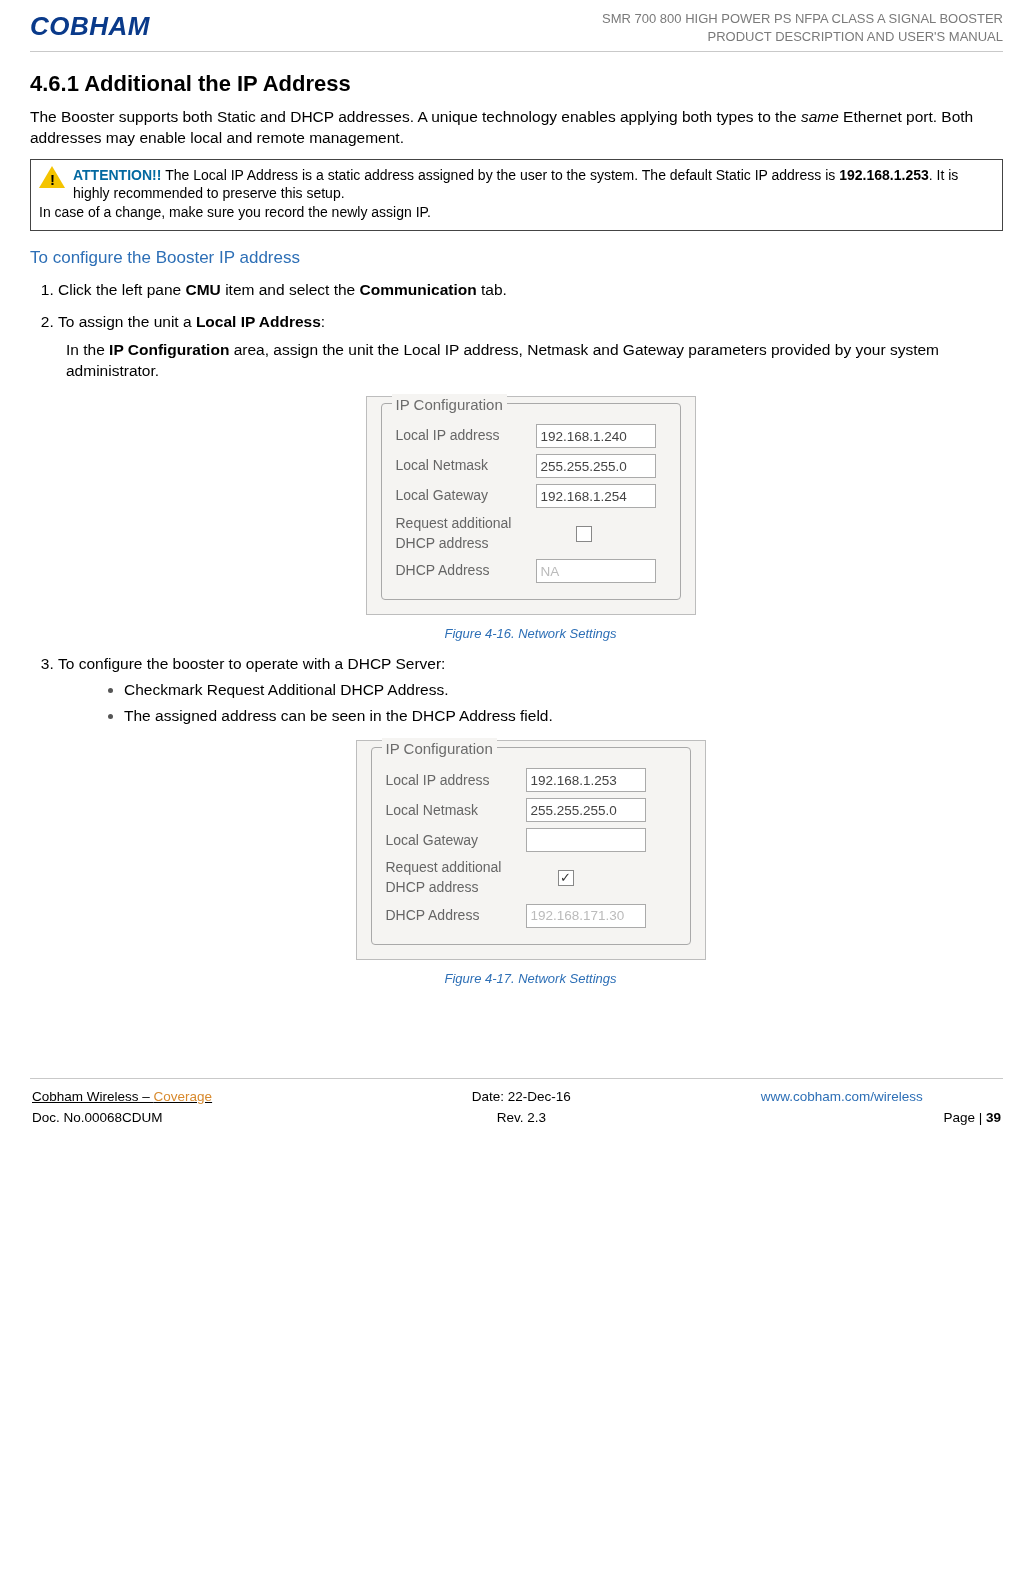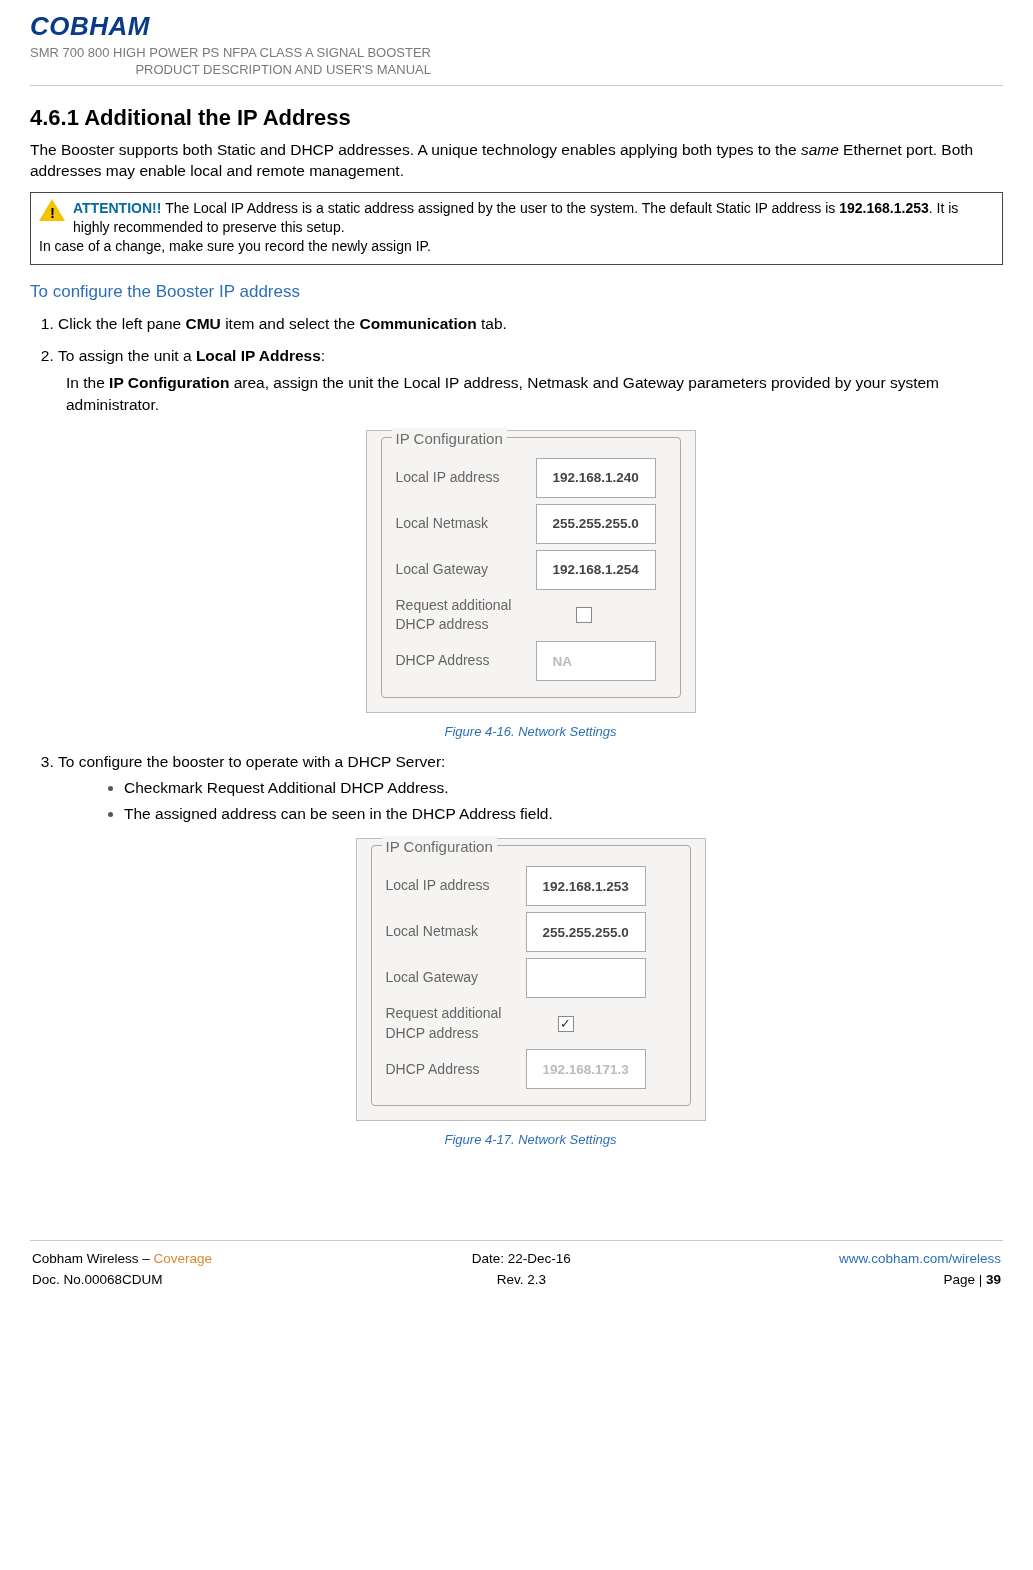--- a/index.html
+++ b/index.html
@@ -6,21 +6,21 @@
   body {
     font-family: Arial, Helvetica, sans-serif;
     background: #fff;
     color: #000;
     width: 1033px;
     margin: 0 auto;
     padding: 10px 30px 20px 30px;
     font-size: 15px;
     line-height: 1.3;
   }
-  .top-row { display: flex; justify-content: space-between; align-items: flex-start; margin-bottom: 6px; flex-direction: column; }
+  .top-row { display: flex; justify-content: space-between; align-items: flex-start; margin-bottom: 6px; }
   .logo { color: #0a3a8a; font-weight: 900; letter-spacing: 0.5px; font-size: 26px; font-style: italic; }
   .hdr-right { text-align: right; color: #7a7a7a; font-size: 13px; line-height: 1.35; }
   .hr1 { border: none; border-top: 1px solid #c9c9c9; margin: 4px 0 18px 0; }
   h2 { font-size: 22px; font-weight: 700; margin-bottom: 8px; }
   .para { font-size: 15.5px; line-height: 1.35; margin-bottom: 8px; }
   .ital { font-style: italic; }
   .attention-box {
     border: 1px solid #444;
     padding: 6px 8px 8px 8px;
     margin: 10px 0 16px 0;
@@ -58,21 +58,21 @@
   .fs-wrap.w1 { min-width: 300px; }
   .fs-wrap.w2 { min-width: 320px; }
   .fs-legend {
     position: absolute; top: -10px; left: 10px; background: #f5f4f2;
     color: #6c6c6c; font-size: 15px; padding: 0 4px;
   }
   .fs-row { display: flex; align-items: center; margin: 6px 0; }
   .fs-label { color: #666; font-size: 14px; width: 140px; }
   .fs-input {
     border: 1px solid #aaa; background: #fff; color: #444;
-    font-size: 13.5px; padding: 3px 16px; width: 120px; height: 40px; font-weight: bold;
+    font-size: 13.5px; padding: 3px 4px; width: 120px; height: 24px;
   }
   .fs-input.disabled { color: #bbb; background: #fff; }
   .chk {
     width: 16px; height: 16px; border: 1px solid #888; background: #fff;
     display: inline-flex; align-items: center; justify-content: center;
     font-size: 13px; color: #333; margin-left: 40px;
   }
   .chk2 { margin-left: 32px; }
   .fig-cap { color: #2d6fb6; font-style: italic; font-size: 13px; margin-top: 10px; }
   ul.bul { list-style: disc; margin-left: 50px; font-size: 15.5px; }
@@ -203,25 +203,25 @@
       <div class="fig-cap">Figure 4-17. Network Settings</div>
     </div>
   </li>
 </ol>
 
 <div class="footer">
   <hr class="hr2">
   <table class="ftable">
     <tbody>
         <tr>
-      <td style="width:34%;">
+      <td style="width:34%;text-decoration:underline;">
         <span>Cobham Wireless – </span><span class="forange">Coverage</span>
       </td>
       <td class="fcenter" style="width:33%;">Date: 22-Dec-16</td>
-      <td class="fright fblue" style="width:33%;">www.cobham.com/wireless</td>
+      <td class="fright fblue" style="width:33%;text-align:center;">www.cobham.com/wireless</td>
     </tr>
     <tr>
       <td>Doc. No.00068CDUM</td>
       <td class="fcenter">Rev. 2.3</td>
       <td class="fright">
         <span>Page | </span><span class="b">39</span>
       </td>
     </tr>
   </tbody>
     </table>

